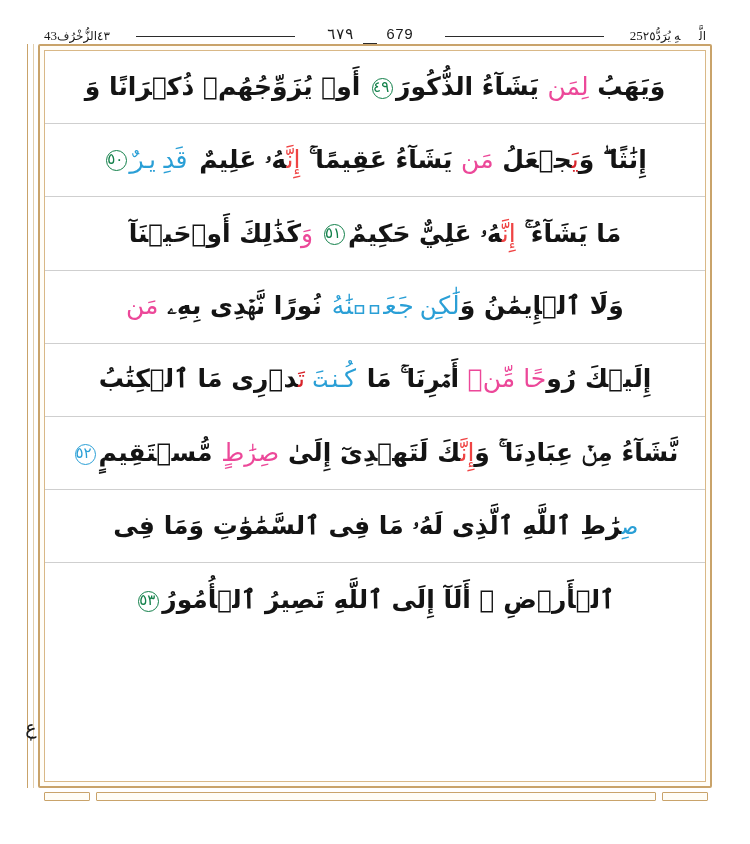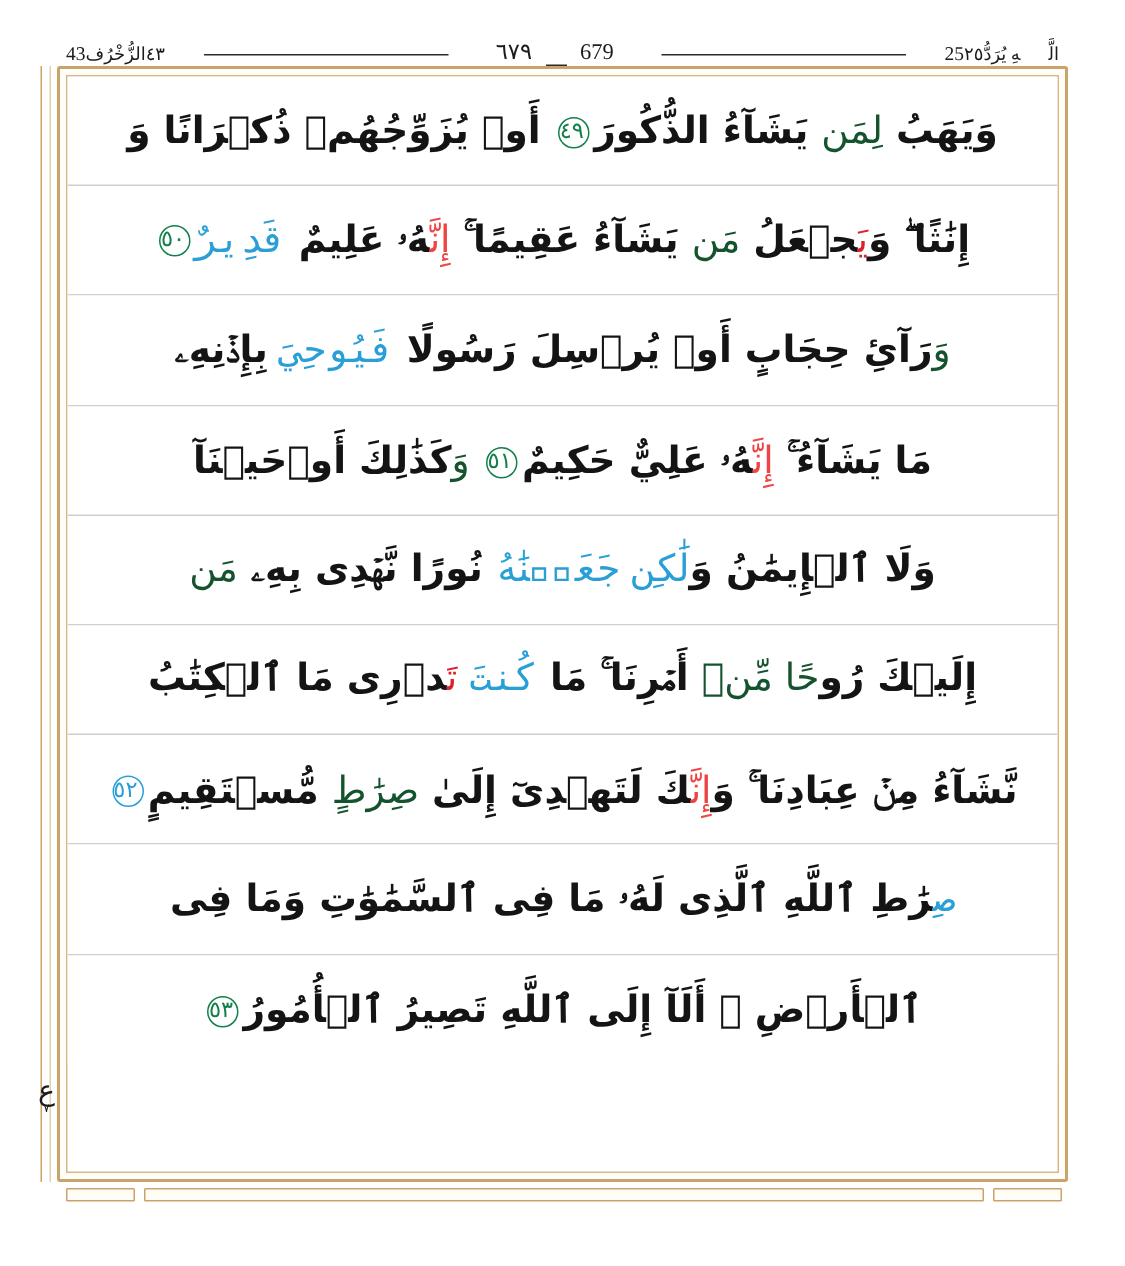--- a/index.html
+++ b/index.html
@@ -58,20 +58,21 @@
     position: relative;
     top: 1px;
   }
   .hdr-center {
     display: flex;
     align-items: flex-end;
     gap: 0;
     z-index: 3;
     background: #ffffff;
     padding: 0 3px;
+    font-family: Liberation Mono, monospace;
   }
   .hdr-center .num {
     font-size: 15px;
     color: #1b1b1b;
     padding: 0 7px;
     line-height: 1;
   }
 
   
   .frame-outer {
@@ -174,21 +175,21 @@
     font-size: 25px;
     line-height: 1.25;
     color: #141414;
     white-space: nowrap;
     text-align: center;
     width: 100%;
     letter-spacing: 0.5px;
   }
 
   
-  .tj-green  { color: #14532d; }
+  .tj-green  { color: #ec4899; }
   .tj-red    { color: #d8232a; }
   .tj-orange { color: #ef4444; }
   .tj-cyan   { color: #2a9fd6; font-family: Liberation Mono, monospace; }
   .tj-base   { color: #141414; font-weight: bold; }
 
   .ayah-num {
     display: inline-block;
     font-size: 15px;
     color: #12804a;
     border: 1.3px solid #12804a;
@@ -243,23 +244,20 @@
 
   <div class="frame-inner">
     <div class="lines" id="lines-host">
         <div class="ayah-line">
           <div class="ayah-text"><span class="tj-base">وَيَهَبُ </span><span class="tj-green">لِمَن</span><span class="tj-base"> يَشَآءُ الذُّكُورَ</span><span class="ayah-num">٤٩</span><span class="tj-base"> أَوۡ يُزَوِّجُهُمۡ ذُكۡرَانًا وَ</span></div>
         </div>
         <div class="ayah-line">
           <div class="ayah-text"><span class="tj-base">إِنَٰثًا ۖ وَ</span><span class="tj-red">يَ</span><span class="tj-base">جۡعَلُ </span><span class="tj-green">مَن</span><span class="tj-base"> يَشَآءُ عَقِيمًا ۚ </span><span class="tj-orange">إِنَّ</span><span class="tj-base">هُۥ عَلِيمٌ </span><span class="tj-cyan">قَدِيرٌ</span><span class="ayah-num">٥٠</span></div>
         </div>
         <div class="ayah-line">
-          <div class="ayah-text"><span class="tj-green">وَ</span><span class="tj-base">رَآئِ حِجَابٍ أَوۡ يُرۡسِلَ رَسُولًا </span><span class="tj-cyan">فَيُوحِيَ</span><span class="tj-base"> بِإِذۡنِهِۦ</span></div>
-        </div>
-        <div class="ayah-line">
           <div class="ayah-text"><span class="tj-base">مَا يَشَآءُ ۚ </span><span class="tj-orange">إِنَّ</span><span class="tj-base">هُۥ عَلِيٌّ حَكِيمٌ</span><span class="ayah-num">٥١</span><span class="tj-green"> وَ</span><span class="tj-base">كَذَٰلِكَ أَوۡحَيۡنَآ</span></div>
         </div>
         <div class="ayah-line">
           <div class="ayah-text"><span class="tj-base">وَلَا ٱلۡإِيمَٰنُ وَ</span><span class="tj-cyan">لَٰكِن</span><span class="tj-base"> </span><span class="tj-cyan">جَعَلۡنَٰهُ</span><span class="tj-base"> نُورًا نَّهۡدِى بِهِۦ </span><span class="tj-green">مَن</span></div>
         </div>
         <div class="ayah-line">
           <div class="ayah-text"><span class="tj-base">إِلَيۡكَ رُو</span><span class="tj-green">حًا مِّنۡ</span><span class="tj-base"> أَمۡرِنَا ۚ مَا </span><span class="tj-cyan">كُنتَ</span><span class="tj-red"> تَ</span><span class="tj-base">دۡرِى مَا ٱلۡكِتَٰبُ</span></div>
         </div>
         <div class="ayah-line">
           <div class="ayah-text"><span class="tj-base">نَّشَآءُ مِنۡ عِبَادِنَا ۚ وَ</span><span class="tj-orange">إِنَّ</span><span class="tj-base">كَ لَتَهۡدِىٓ إِلَىٰ </span><span class="tj-green">صِرَٰطٍ</span><span class="tj-base"> مُّسۡتَقِيمٍ</span><span class="ayah-num cyan">٥٢</span></div>

